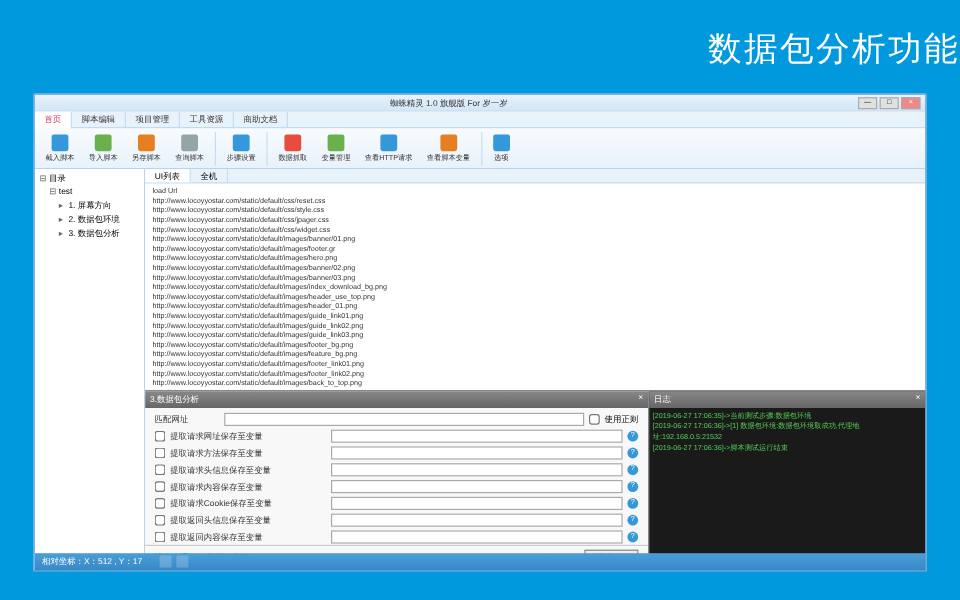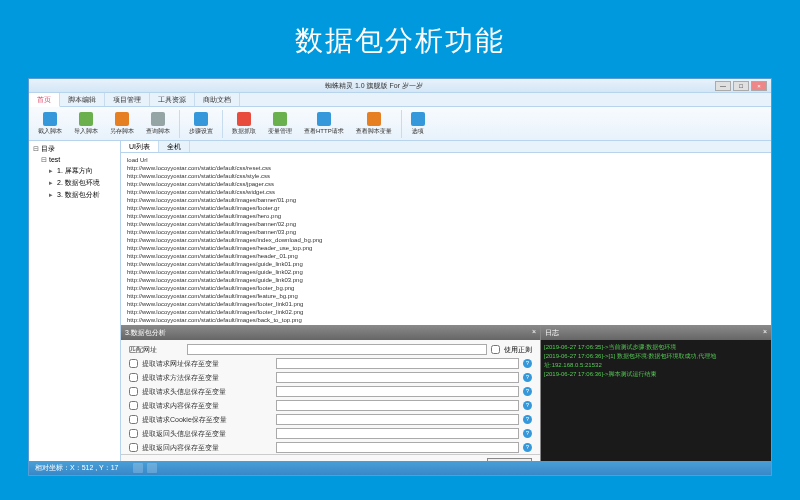--- a/index.html
+++ b/index.html
@@ -1,17 +1,17 @@
 <!DOCTYPE html>
 <html><head>
 <meta charset="utf-8">
 <style>
 *{margin:0;padding:0;box-sizing:border-box;font-family:"Microsoft YaHei",SimSun,sans-serif}
 body{background:#0099dd;width:800px;height:500px;overflow:hidden}
-.hero-title{text-align:center;color:#fff;font-size:28px;font-weight:400;padding:22px 0 18px;letter-spacing:2px}
+.hero-title{text-align:right;color:#fff;font-size:28px;font-weight:400;padding:22px 0 18px;letter-spacing:2px}
 .app-window{background:#fff;width:744px;height:398px;margin:0 auto;border:1px solid #5a9bd4;font-size:8px;position:relative;overflow:hidden}
 .titlebar{background:linear-gradient(#e8f2fb,#d4e6f6);height:14px;display:flex;align-items:center;justify-content:space-between;border-bottom:1px solid #b8d4ec;padding:0 4px}
 .titlebar-title{font-size:7px;color:#333;margin:0 auto}
 .win-controls{display:flex;gap:2px}
 .win-btn{width:16px;height:10px;background:#e0e0e0;border:1px solid #aaa;font-size:6px;text-align:center;line-height:8px;cursor:pointer}
 .win-btn.close{background:#e88;color:#fff}
 .tabs{display:flex;background:#e8f2fb;height:14px;border-bottom:1px solid #b8d4ec}
 .tab{padding:2px 8px;font-size:7px;color:#333;border-right:1px solid #c8dcf0;cursor:pointer}
 .tab.active{background:#fff;color:#d46;border-bottom:1px solid #fff;margin-bottom:-1px}
 .ribbon{background:linear-gradient(#f8fbfe,#e8f2fb);height:34px;border-bottom:1px solid #b8d4ec;display:flex;align-items:center;padding:2px 4px;gap:2px}

